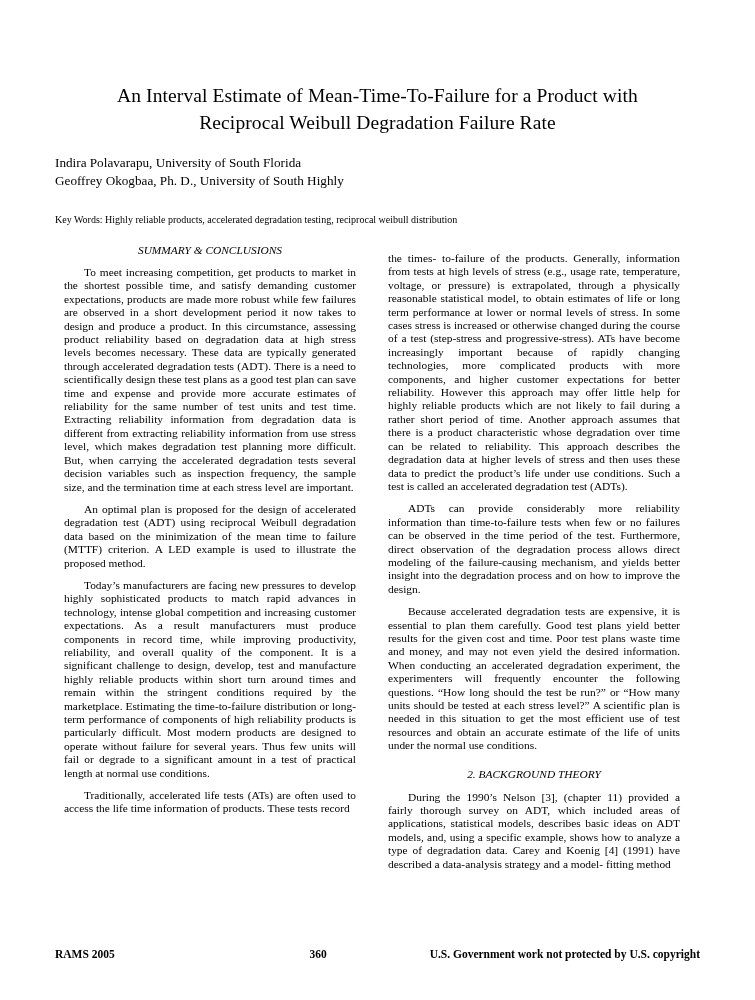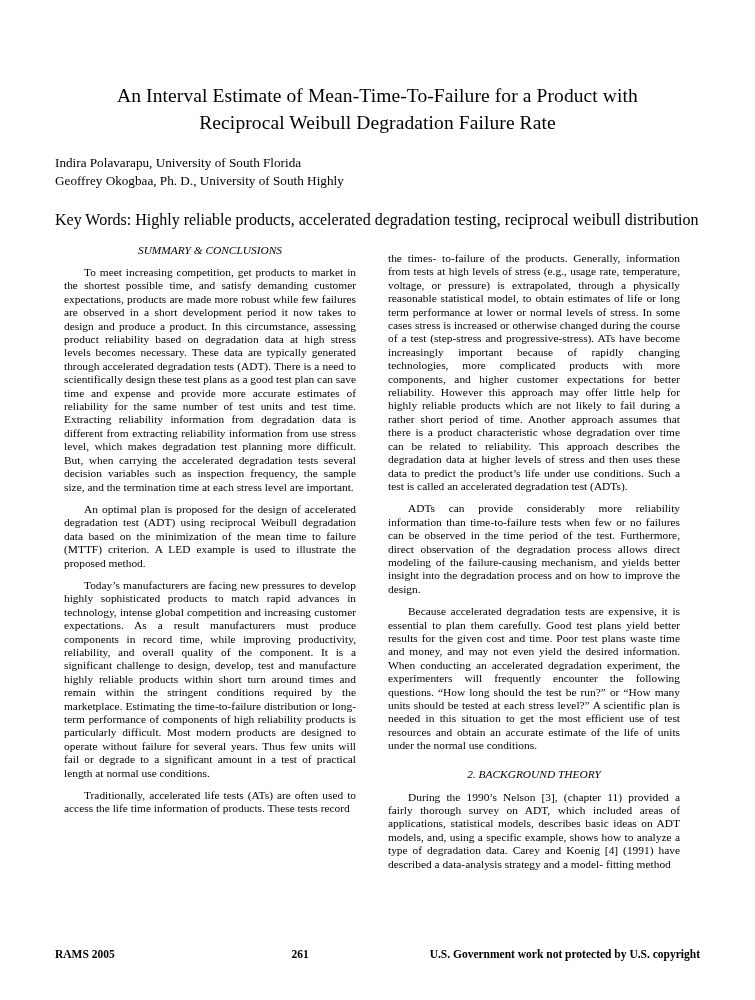--- a/index.html
+++ b/index.html
@@ -40,21 +40,21 @@
   .title .line2 {
     display: block;
   }
   .authors {
     margin-top: 18px;
     font-size: 13.2px;
     line-height: 17.5px;
   }
   .keywords {
     margin-top: 23px;
-    font-size: 16px;
+    font-size: 10px;
     line-height: 15px;
   }
   .columns {
     margin-top: 16px;
     display: flex;
     gap: 14px;
   }
   .col {
     width: 310px;
     font-size: 11.4px;
@@ -83,20 +83,21 @@
   .footer {
     position: absolute;
     left: 55px;
     top: 948px;
     width: 645px;
     font-family: "Liberation Serif", serif;
     font-weight: bold;
     font-size: 11.5px;
     display: flex;
     align-items: baseline;
+    gap: 18px;
   }
   .footer .left { width: 170px; text-align: left; }
   .footer .center { width: 150px; text-align: center; }
   .footer .right { flex: 1; text-align: right; }
 </style>
 </head>
 <body>
 
 <div class="page">
 
@@ -130,17 +131,17 @@
         <p class="para">Because accelerated degradation tests are expensive, it is essential to plan them carefully. Good test plans yield better results for the given cost and time. Poor test plans waste time and money, and may not even yield the desired information. When conducting an accelerated degradation experiment, the experimenters will frequently encounter the following questions. “How long should the test be run?” or “How many units should be tested at each stress level?” A scientific plan is needed in this situation to get the most efficient use of test resources and obtain an accurate estimate of the life of units under the normal use conditions.</p>
         <div class="section-heading spaced">2.  BACKGROUND THEORY</div>
         <p class="para">During the 1990’s Nelson [3], (chapter 11) provided a fairly thorough survey on ADT, which included areas of applications, statistical models, describes basic ideas on ADT models, and, using a specific example, shows how to analyze a type of degradation data. Carey and Koenig [4] (1991) have described a data-analysis strategy and a model- fitting method</p>
       </div>
 
     </div>
   </div>
 
   <div class="footer">
     <div class="left">RAMS 2005</div>
-    <div class="center">261</div>
+    <div class="center">360</div>
     <div class="right">U.S. Government work not protected by U.S. copyright</div>
   </div>
 
 </div>
 
 </body></html>

